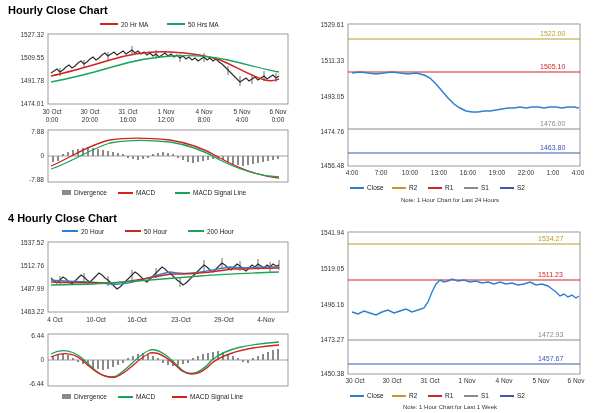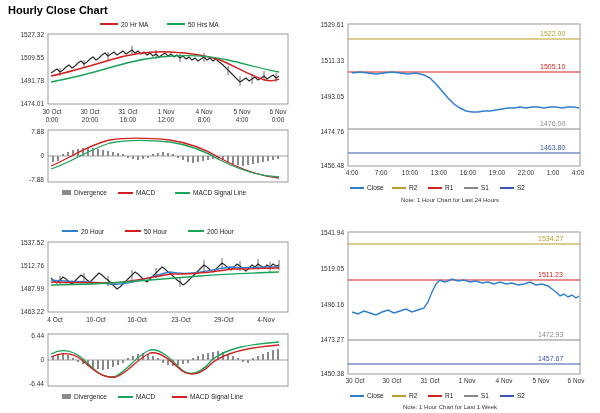--- a/index.html
+++ b/index.html
@@ -25,20 +25,21 @@
   .legend-text{font-size:6.5px;fill:#222;font-family:"Liberation Sans",sans-serif;}
   .note-text{font-size:6px;fill:#333;font-family:"Liberation Sans",sans-serif;}
   .frame{fill:none;stroke:#9a9a9a;stroke-width:1;}
 </style>
 </head>
 <body>
 
 <div class="page">
 
   <div class="section-title" id="title-hourly">Hourly Close Chart</div>
+  <div class="section-title" id="title-4hourly">4 Hourly Close Chart</div>
 
   <div class="panel" style="left:0px;top:16px;width:300px;height:190px;">
     <svg width="300" height="190" viewBox="0 0 300 190">
 
       <g>
         <line x1="100" y1="8" x2="118" y2="8" stroke="#d32020" stroke-width="2"></line>
         <text class="legend-text" x="121" y="11">20 Hr MA</text>
         <line x1="167" y1="8" x2="185" y2="8" stroke="#1aa35a" stroke-width="2"></line>
         <text class="legend-text" x="188" y="11">50 Hrs MA</text>
       </g>

